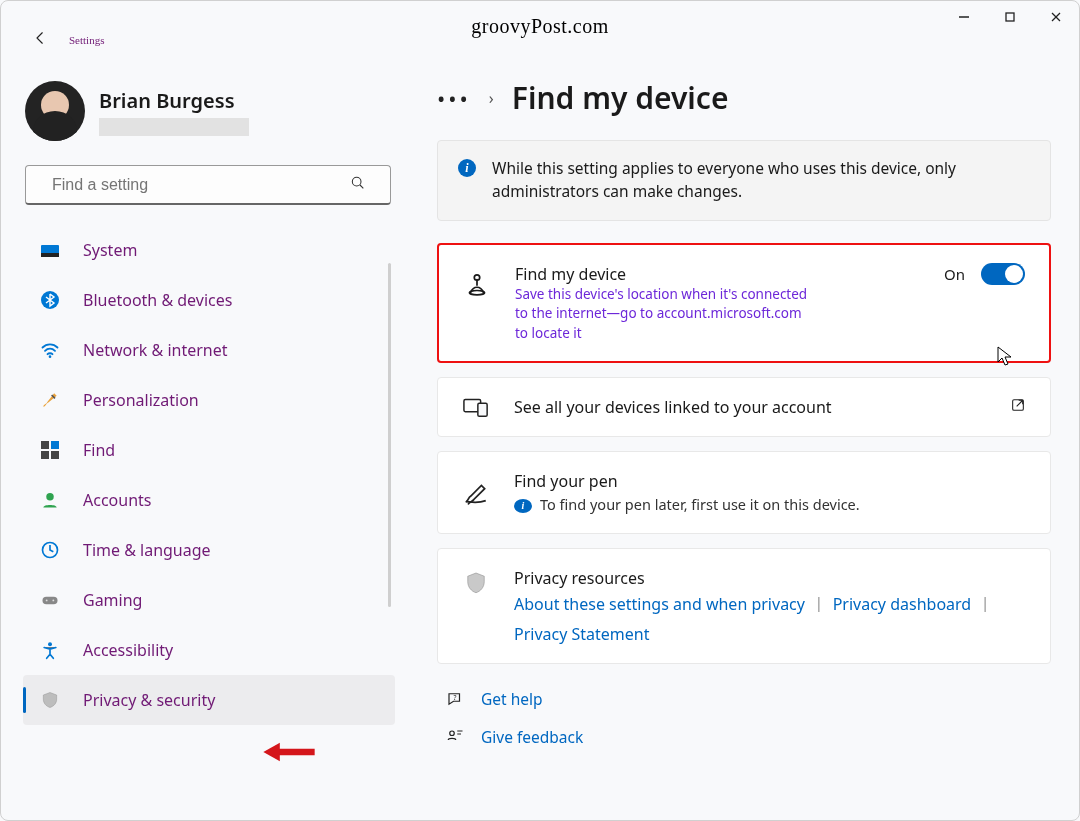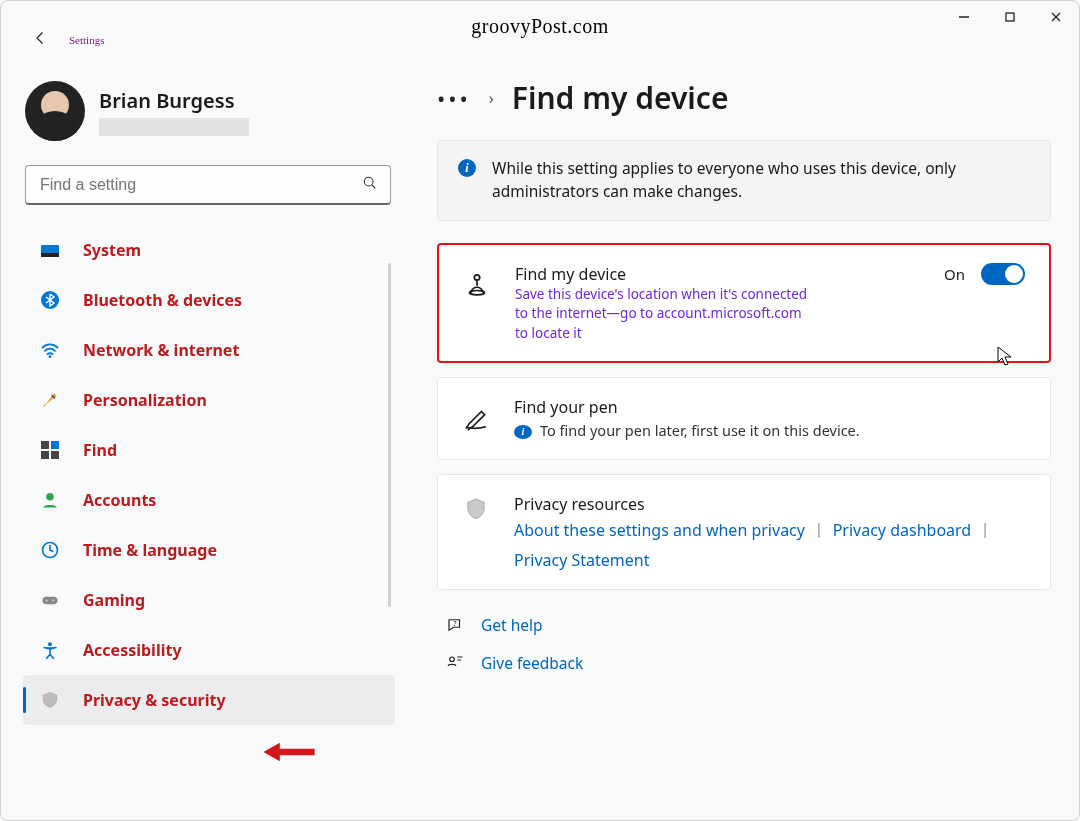--- a/index.html
+++ b/index.html
@@ -25,25 +25,25 @@
   .layout { display:flex; width:100%; height:calc(100% - 56px); }
 
   
   .sidebar { width:408px; min-width:408px; padding:18px 14px 10px 22px; overflow:hidden; position:relative; }
   .profile { display:flex; align-items:center; gap:14px; margin:6px 0 24px 2px; }
   .avatar { width:60px; height:60px; border-radius:50%; background:#232323; position:relative; overflow:hidden; }
   .avatar::before{content:"";position:absolute;top:10px;left:16px;width:28px;height:28px;border-radius:50%;background:#e8c7b0;}
   .avatar::after{content:"";position:absolute;top:30px;left:8px;width:44px;height:40px;border-radius:50% 50% 0 0;background:#222;}
   .profile-name { font-weight:600; font-size:20px; }
   .mailbox { width:150px; height:18px; background:#e2e2e2; margin-top:4px; }
-  .search { display:flex; align-items:center; border:1px solid #999; border-bottom:2px solid #666; border-radius:4px; background:#fdfdfd; height:40px; padding:0 12px; margin:0 4px 20px 2px; }
+  .search { display:flex; align-items:center; border:1px solid #999; border-bottom:2px solid #666; border-radius:4px; background:#fdfdfd; height:40px; padding:0 24px; margin:0 4px 20px 2px; }
   .search input { border:none; outline:none; width:100%; font-size:16px; background:transparent; color:#555; }
 
   .nav { display:flex; flex-direction:column; gap:0; }
-  .navitem { display:flex; align-items:center; gap:22px; padding:14px 10px 14px 16px; font-size:16px; color:#b91c1c; border-radius:4px; position:relative;font-weight:bold; }
+  .navitem { display:flex; align-items:center; gap:22px; padding:14px 10px 14px 16px; font-size:16px; color:#701a75; border-radius:4px; position:relative; }
   .navitem.active { background:#ececee; }
   .navitem.active::before { content:""; position:absolute; left:0; top:12px; bottom:12px; width:3px; background:#0067c0; border-radius:3px; }
   .navicon { width:22px; height:22px; display:flex; align-items:center; justify-content:center; font-size:18px; }
 
   
   .main { flex:1; padding:14px 28px 0 28px; overflow:hidden; position:relative; }
   .crumb-row { display:flex; align-items:center; gap:18px; margin:6px 0 22px 0; }
   .dots { font-size:22px; letter-spacing:3px; color:#222; }
   .chevr { font-size:16px; color:#555; }
   .page-title { font-size:30px; font-weight:600; }
@@ -251,20 +251,35 @@
       <div style="max-width:300px;">
         <div class="card-title">Find my device</div>
         <div class="card-sub">Save this device's location when it's connected to the internet—go to account.microsoft.com to locate it</div>
       </div>
       <div class="card-right">
         <span style="font-size:15px;">On</span>
         <div class="toggle"></div>
       </div>
     </div>
 
+    <div class="card">
+      <span class="card-icon">
+        <svg width="26" height="22" viewBox="0 0 28 22" fill="none">
+            <rect x="1" y="3" width="18" height="13" rx="1.5" stroke="#222" stroke-width="1.6"></rect>
+            <rect x="16" y="7" width="10" height="14" rx="1.5" fill="#f8f9fb" stroke="#222" stroke-width="1.6"></rect>
+          </svg>
+      </span>
+      <div class="card-title">See all your devices linked to your account</div>
+      <div class="card-right">
+          <span class="ext"><svg width="16" height="16" viewBox="0 0 24 24" fill="none">
+              <rect x="4" y="4" width="16" height="16" rx="2" stroke="#222" stroke-width="1.6"></rect>
+              <path d="M10 14l8-8M13 5h6v6" stroke="#222" stroke-width="1.6" fill="none"></path>
+            </svg></span>
+        </div>
+    </div>
 
     <div class="card">
       <span class="card-icon">
         <svg width="26" height="26" viewBox="0 0 24 24" fill="none">
             <path d="M3 20c2-1 2-4 4-5l10-10 3 3-10 10c-1 2-4 2-5 4" stroke="#222" stroke-width="1.6" fill="none" stroke-linecap="round"></path>
             <path d="M3 20c3 0 10 2 18-1" stroke="#222" stroke-width="1.6" fill="none"></path>
           </svg>
       </span>
       <div>
         <div class="card-title">Find your pen</div>

